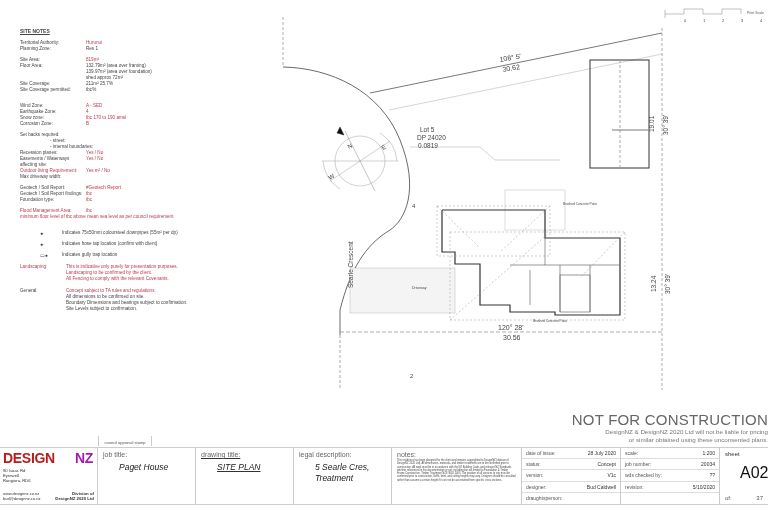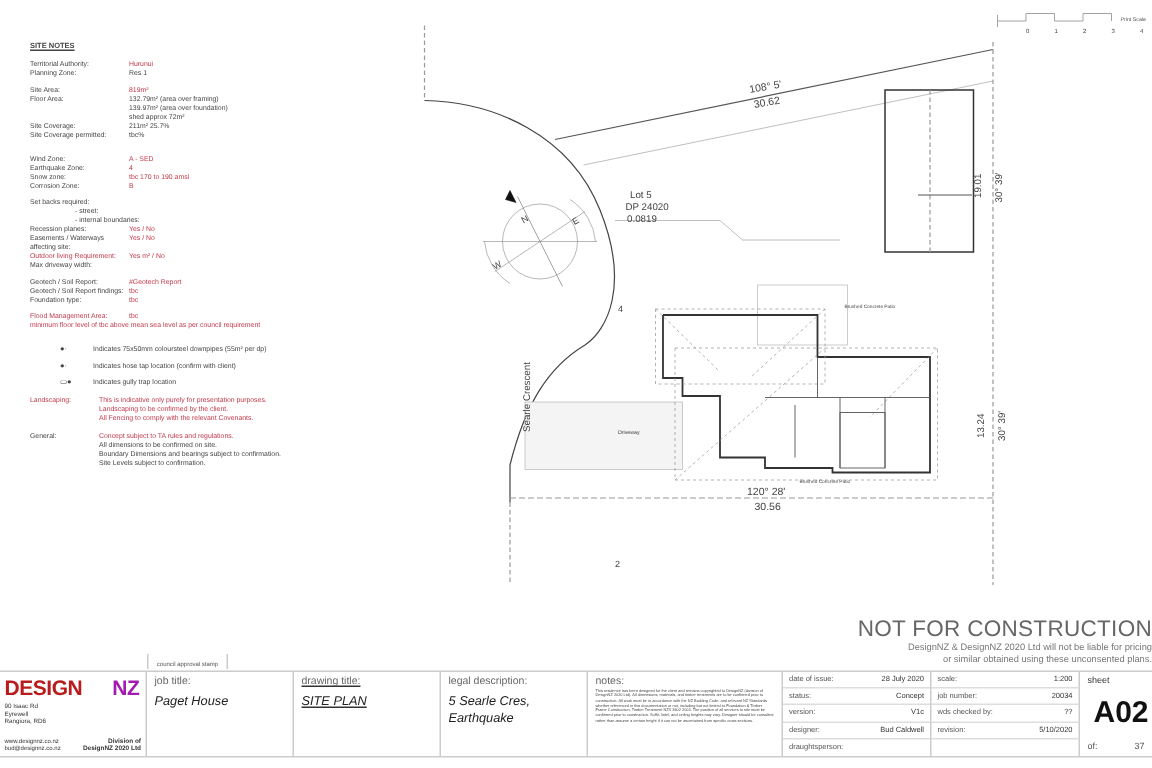--- a/index.html
+++ b/index.html
@@ -24,34 +24,34 @@
   .tb { position:absolute; left:0; top:447px; width:768px; height:56px; border-top:1px solid #ccc; border-bottom:1px solid #ccc; display:flex; }
   .cell { border-right:1px solid #ccc; padding:3px 5px; box-sizing:border-box; position:relative; }
   .logo { width:98px; padding:3px 3px; }
   .logo .brand { font-size:14px; font-weight:bold; letter-spacing:-0.3px; line-height:14px; }
   .logo .brand .a { color:#b91c1c; }
   .logo .brand .b { color:#a21caf;margin-left:20px; }
   .logo .addr { font-size:4.2px; line-height:5.2px; margin-top:3px; color:#333; }
   .logo .web { position:absolute; left:3px; bottom:3px; font-size:4px; line-height:5px; }
   .logo .div { position:absolute; right:3px; bottom:3px; font-size:4.3px; line-height:5.2px; font-weight:bold; text-align:right; }
   .lbl { font-size:7px; color:#666; }
-  .val { font-size:8.5px; font-style:italic; color:#222; margin-top:4px; line-height:11px; }
+  .val { font-size:8.5px; font-style:italic; color:#222; margin-top:4px; line-height:11px;margin-left:16px; }
   .c-job { width:98px; }
   .c-draw { width:98px;text-decoration:underline; }
   .c-legal { width:98px; }
   .c-notes { width:130px; }
   .c-notes .fine { font-size:2.6px; line-height:3.3px; color:#444; margin-top:1px; }
   .grid { display:flex; flex:1; }
   .col { display:flex; flex-direction:column; border-right:1px solid #ccc; }
   .g-row { display:flex; justify-content:space-between; font-size:5px; padding:0 4px; height:11.2px; line-height:11px; border-bottom:1px solid #ddd; box-sizing:border-box; }
   .g-row:last-child { border-bottom:none; }
   .g-row .gk { color:#555; }
   .g-row .gv { color:#333; }
   .sheet { width:auto; flex:1; padding:3px 5px; position:relative; font-size:6px; }
-  .sheet .num { font-size:20px; font-weight:bold; color:#111; position:absolute; left:9px; top:16px; }
+  .sheet .num { font-size:16px; font-weight:normal; color:#111; position:absolute; left:20px; top:16px; }
   .sheet .of { position:absolute; left:5px; bottom:3px; color:#555; }
   .sheet .total { position:absolute; right:5px; bottom:3px; color:#555; }
 </style>
 </head>
 <body>
 
 <div class="notes">
   <div class="title">SITE NOTES</div>
   <div id="rows1">
       <div class="row">
@@ -307,21 +307,21 @@
     <div class="val">Paget House</div>
   </div>
   <div class="cell c-draw">
     <div class="lbl">drawing title:</div>
     <div class="val">SITE PLAN</div>
   </div>
   <div class="cell c-legal">
     <div class="lbl">legal description:</div>
     <div class="val">
       <div>5 Searle Cres,</div>
-      <div>Earthquake</div>
+      <div>Treatment</div>
     </div>
   </div>
   <div class="cell c-notes">
     <div class="lbl">notes:</div>
     <div class="fine">This residence has been designed for the client and remains copyrighted to DesignNZ (division of DesignNZ 2020 Ltd). All dimensions, materials, and timber treatments are to be confirmed prior to construction. All work must be in accordance with the NZ Building Code, and relevant NZ Standards whether referenced in this documentation or not, including but not limited to Foundation &amp; Timber Frame Construction, Timber Treatment NZS 3602 2003. The position of all services to site must be confirmed prior to construction. Soffit, lintel, and ceiling heights may vary. Designer should be consulted rather than assume a certain height if it can not be ascertained from specific cross sections.</div>
   </div>
   <div class="grid">
     <div class="col" style="width:98px" id="col1">
         <div class="g-row">
           <span class="gk">date of issue:</span>

